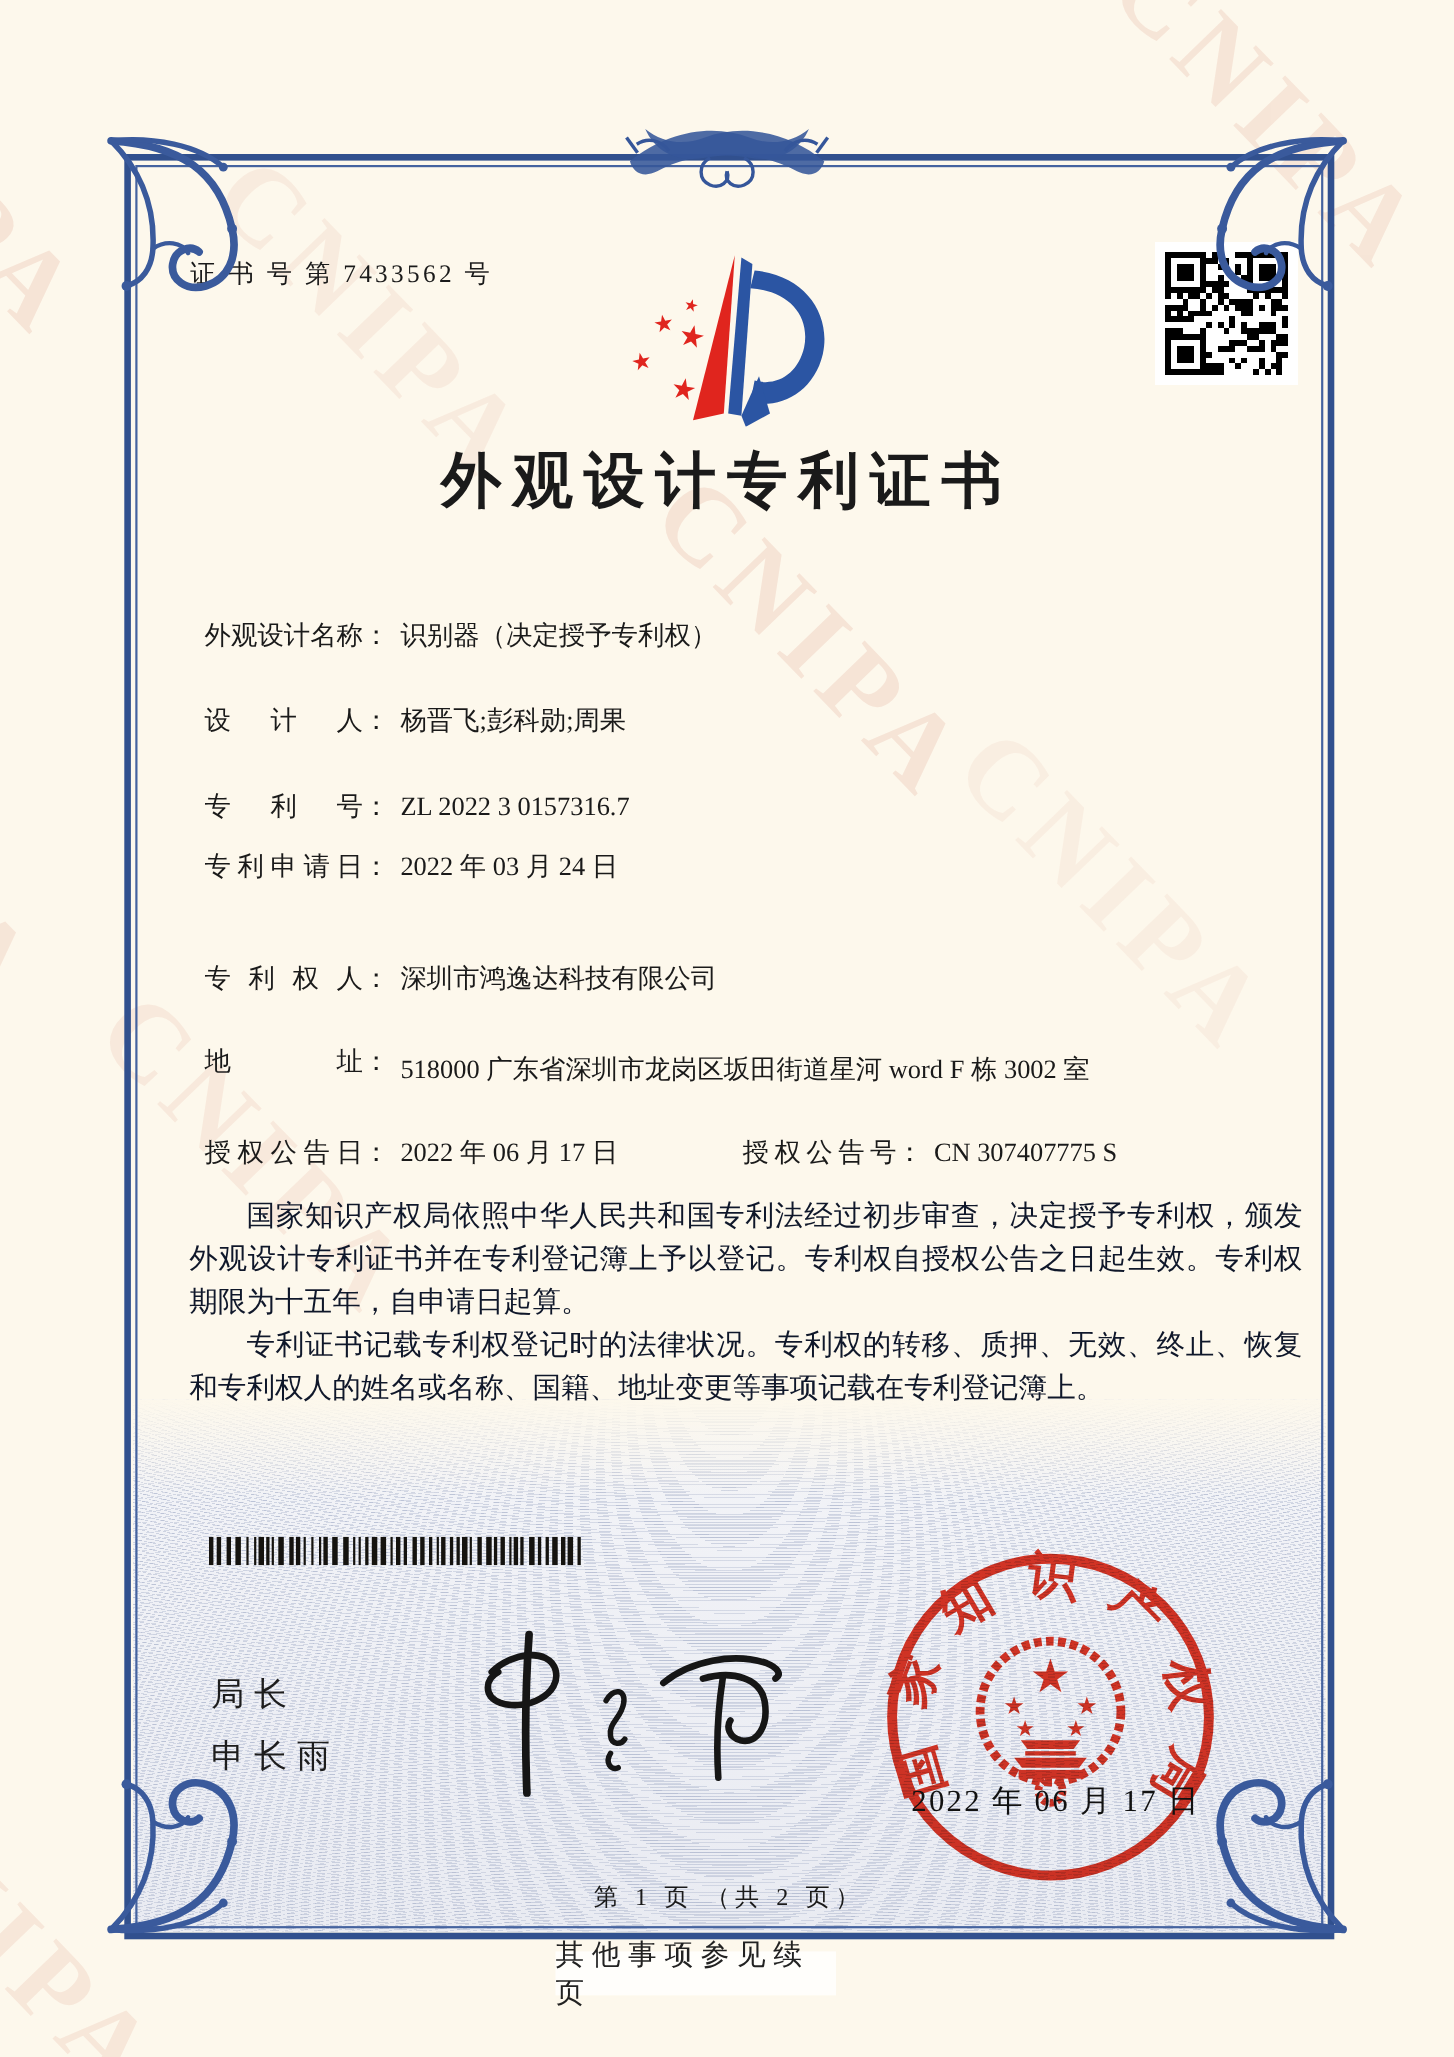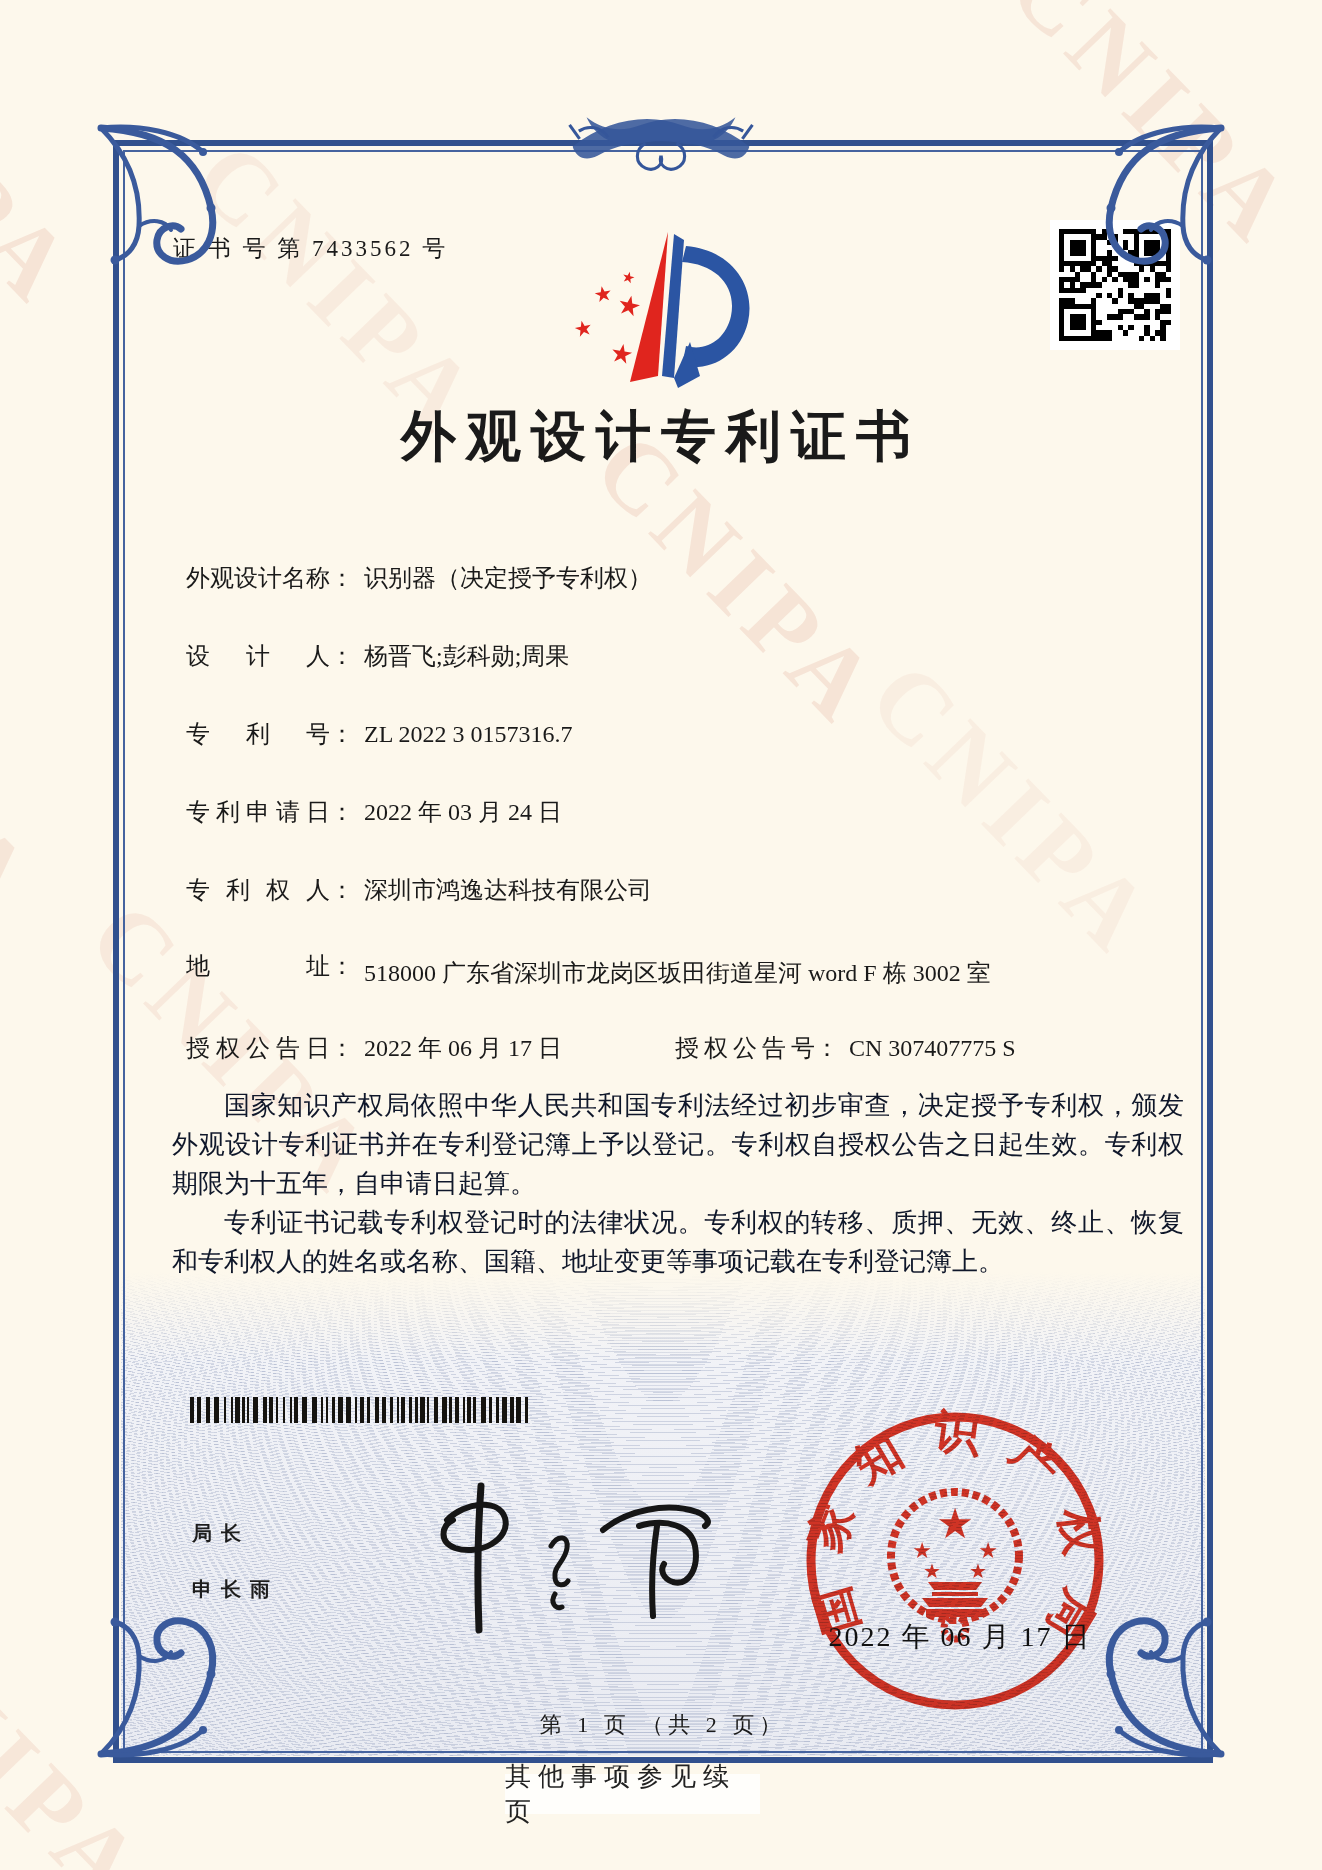--- a/index.html
+++ b/index.html
@@ -41,21 +41,21 @@
   .val{white-space:pre-wrap;}
   .row.addr .val{width:840px;line-height:46px;}
 
   
   .bodytext{position:absolute;left:172px;top:1086px;width:1012px;z-index:3;}
   .bodytext p{margin:0;font-size:26px;line-height:39px;text-indent:2em;text-align:justify;color:#0f172a;}
 
   
   .barcode{position:absolute;left:190px;top:1397px;z-index:3;}
   .signer{position:absolute;left:192px;z-index:3;font-family:"Liberation Sans","DejaVu Sans",sans-serif;
-          font-size:20px;letter-spacing:9px;color:#1d1d1d;font-weight:bold;}
+          font-size:30px;letter-spacing:9px;color:#1d1d1d;}
   .signature{position:absolute;left:395px;top:1468px;z-index:3;}
   .seal{position:absolute;left:800px;top:1406px;z-index:4;mix-blend-mode:multiply;opacity:.95;}
   .sealdate{position:absolute;left:805px;top:1618px;width:310px;text-align:center;z-index:5;
             font-size:28px;letter-spacing:2px;color:#111;}
   .pageinfo{position:absolute;left:113px;top:1710px;width:1100px;text-align:center;z-index:3;
             font-size:22px;letter-spacing:5px;}
   .notebox{position:absolute;left:505px;top:1774px;width:255px;height:40px;background:#fffefb;
            z-index:3;display:flex;align-items:center;justify-content:center;
            font-size:26px;letter-spacing:7px;color:#222;}
   .defs{position:absolute;width:0;height:0;overflow:hidden;}
@@ -283,21 +283,21 @@
   <div class="row" style="top:640px">
     <span class="lbl">设计人</span>
       <span class="colon">：</span>
       <span class="val">杨晋飞;彭科勋;周果</span>
   </div>
   <div class="row" style="top:718px">
     <span class="lbl">专利号</span>
       <span class="colon">：</span>
       <span class="val">ZL 2022 3 0157316.7</span>
   </div>
-  <div class="row" style="top:796px">
+  <div class="row" style="top:772px">
     <span class="lbl">专利申请日</span>
       <span class="colon">：</span>
       <span class="val">2022 年 03 月 24 日</span>
   </div>
   <div class="row" style="top:874px">
     <span class="lbl">专利权人</span>
       <span class="colon">：</span>
       <span class="val">深圳市鸿逸达科技有限公司</span>
   </div>
   <div class="row addr" style="top:950px">

